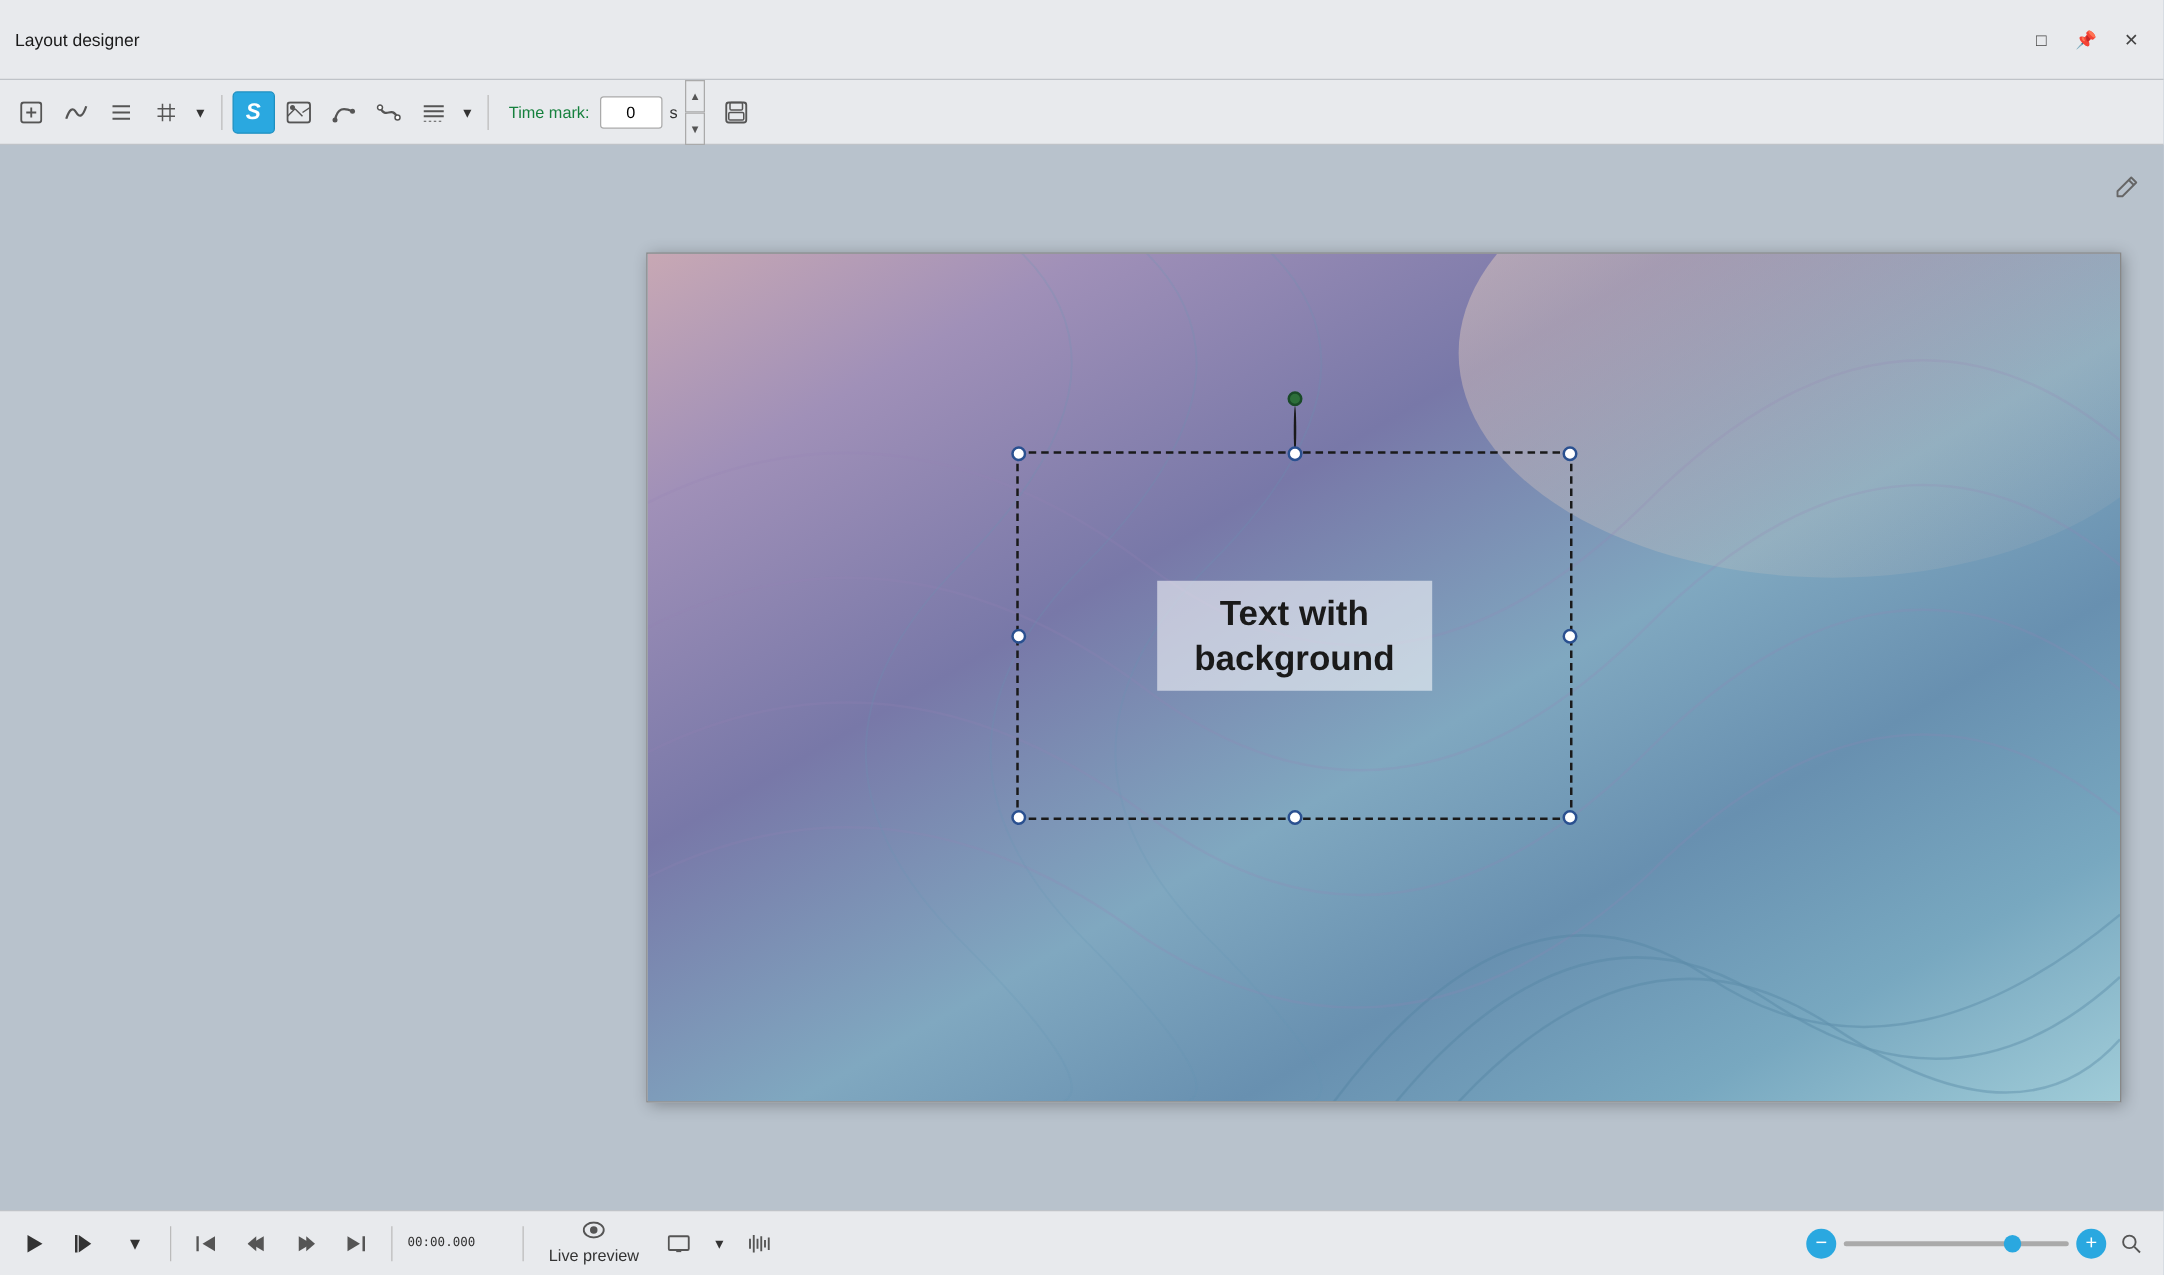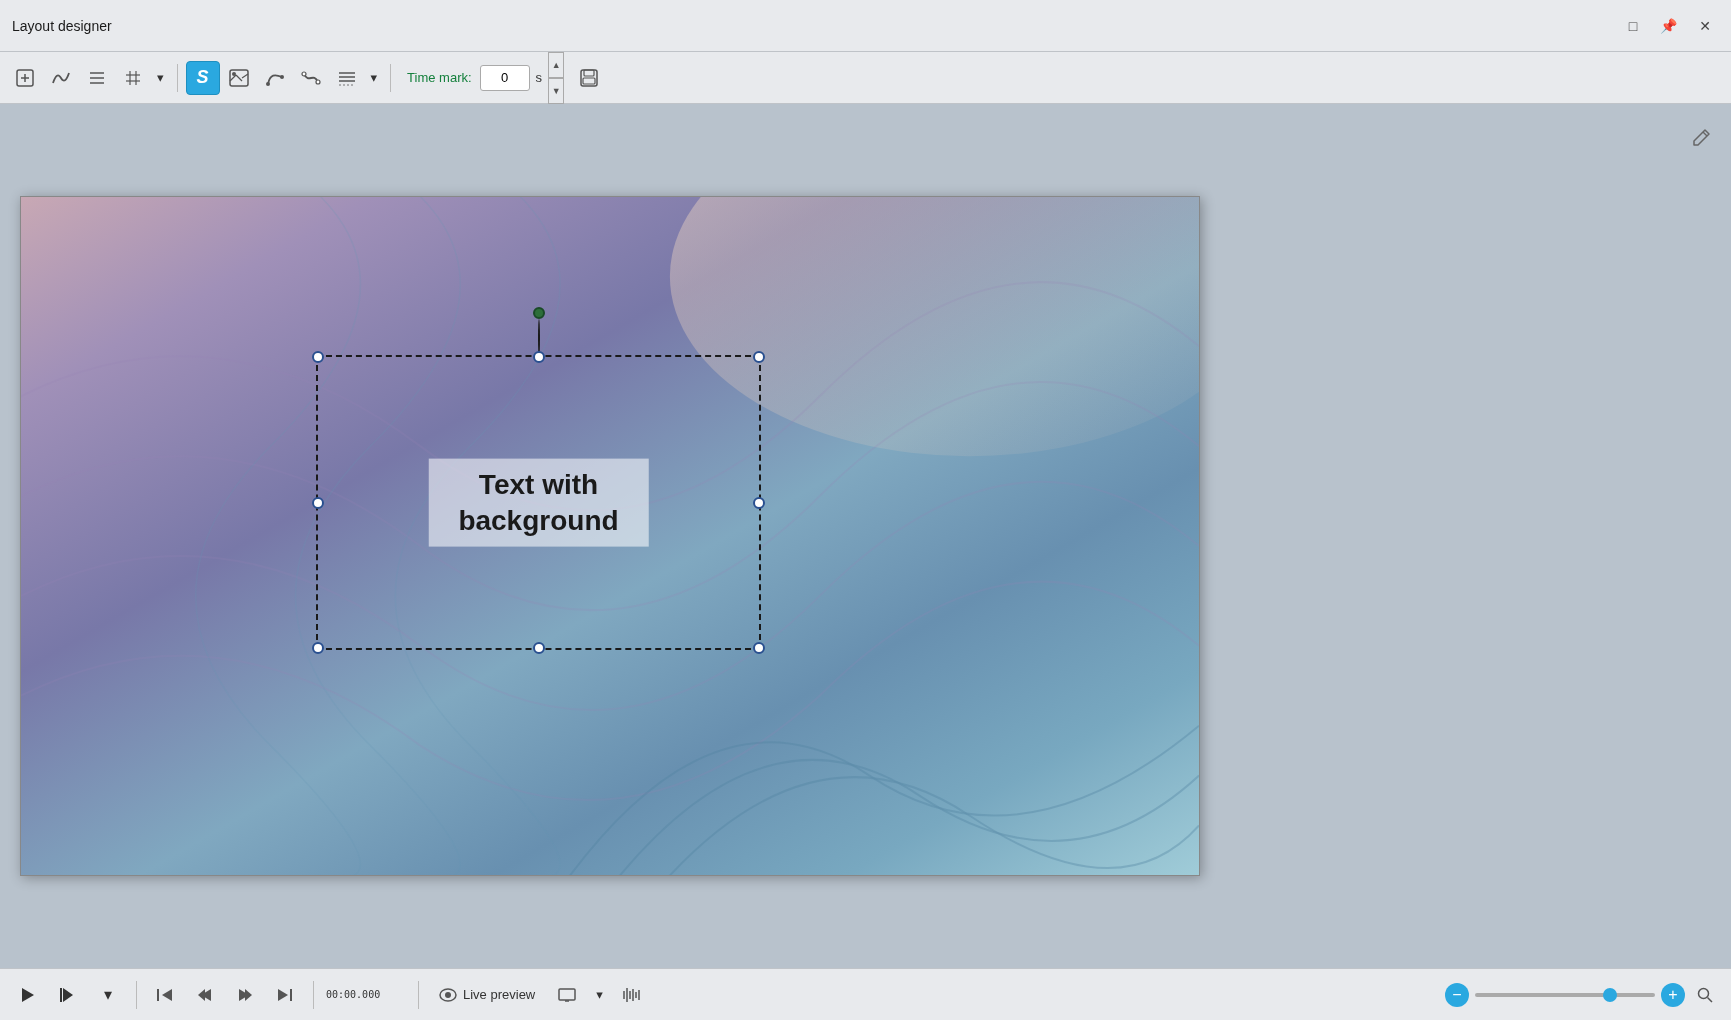--- a/index.html
+++ b/index.html
@@ -9,21 +9,21 @@
       width: 1731px;
       height: 1020px;
       overflow: hidden;
       display: flex;
       flex-direction: column;
     }
 
     
     .title-bar {
       background: #e8eaed;
-      height: 52px;
+      height: 64px;
       display: flex;
       align-items: center;
       justify-content: space-between;
       padding: 0 12px;
       border-bottom: 1px solid #bfc3c8;
       flex-shrink: 0;
     }
     .title-bar-title {
       font-size: 14px;
       font-weight: 500;
@@ -132,22 +132,22 @@
       position: relative;
       background: #b8c2cc;
       overflow: hidden;
     }
 
     
     .canvas-wrapper {
       flex: 1;
       display: flex;
       align-items: center;
-      justify-content: flex-start;
-      padding: 20px;
+      justify-content: flex-end;
+      padding: 34px;
       position: relative;
     }
 
     .canvas {
       width: 1180px;
       height: 680px;
       position: relative;
       overflow: hidden;
       border: 1px solid #888;
       box-shadow: 2px 2px 12px rgba(0,0,0,0.3);
@@ -284,20 +284,21 @@
       display: flex;
       align-items: center;
       gap: 6px;
       background: transparent;
       border: none;
       cursor: pointer;
       font-size: 13px;
       color: #333;
       padding: 4px 8px;
       border-radius: 4px;
+      flex-direction: column;
     }
 
     .zoom-bar {
       display: flex;
       align-items: center;
       gap: 6px;
       margin-left: auto;
     }
     .zoom-minus, .zoom-plus {
       width: 24px;

